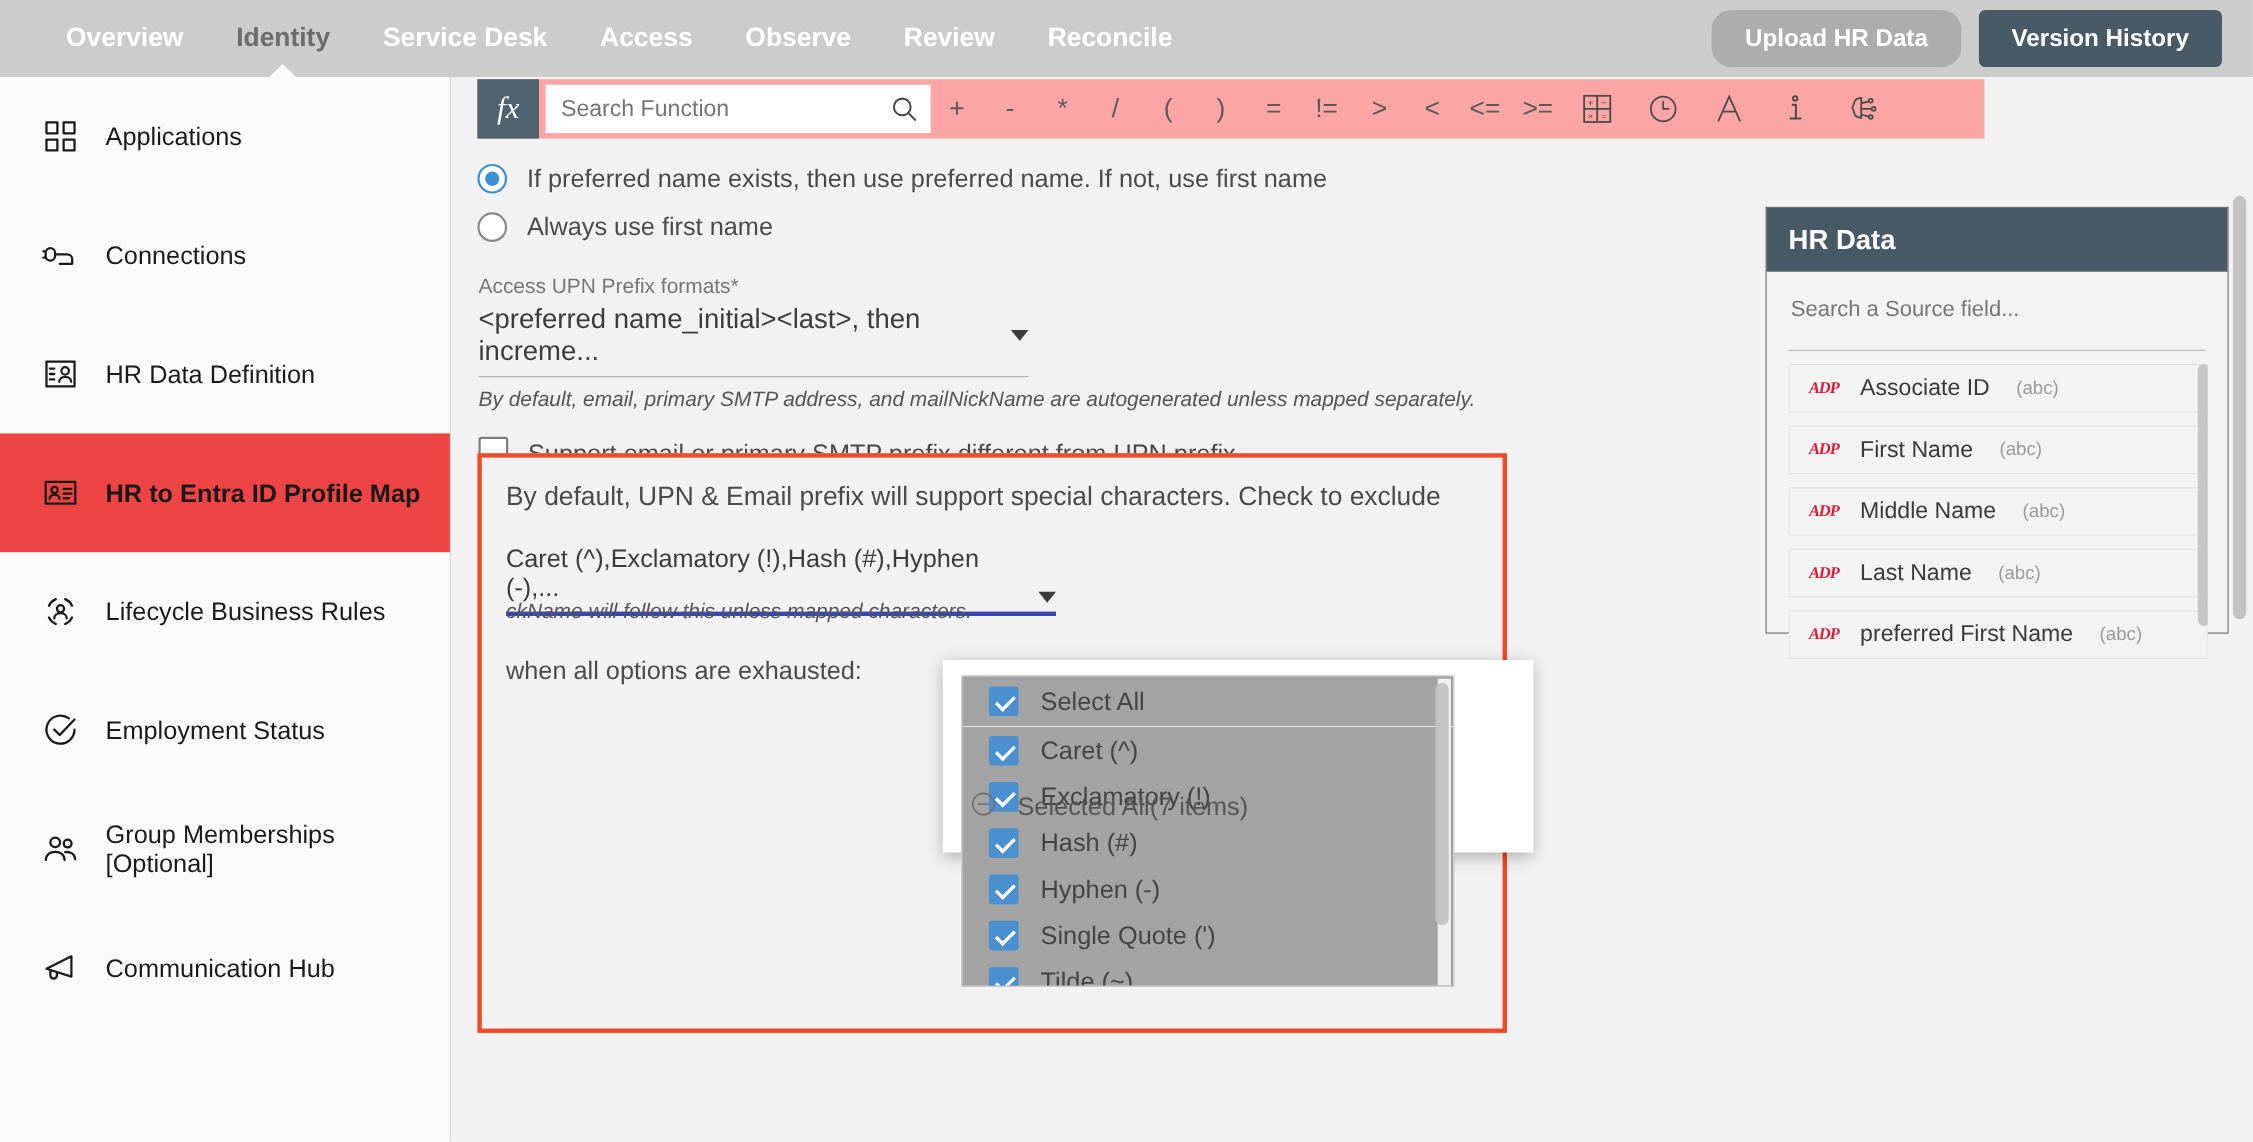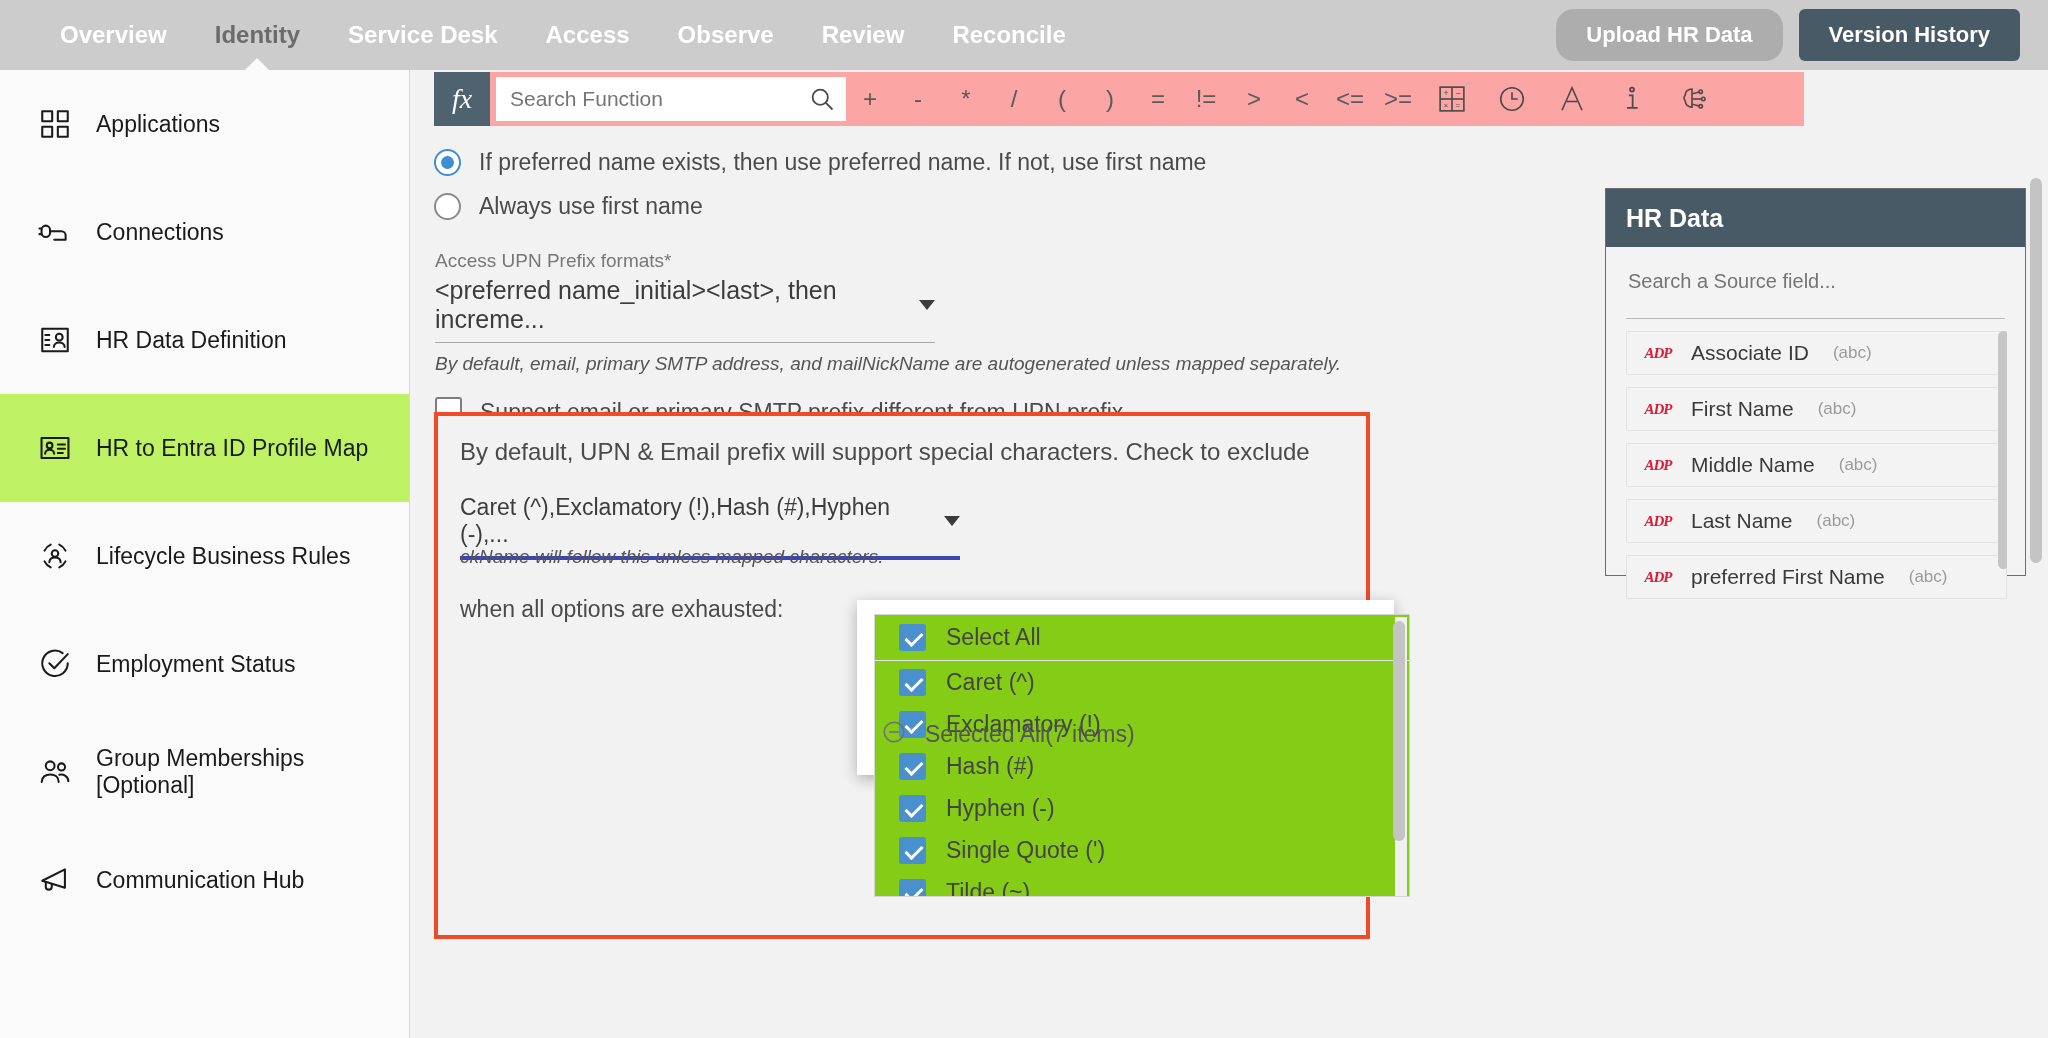--- a/index.html
+++ b/index.html
@@ -81,22 +81,22 @@
   .side-item {
     display: flex; align-items: center;
     height: 108px;
     padding-left: 38px;
     gap: 24px;
     cursor: pointer;
     color: #1a1a1a;
     font-size: 23px;
   }
   .side-item.selected {
-    background: #bef264;
-    font-weight: normal;
+    background: #ef4444;
+    font-weight: bold;
     text-align: center;
   }
   .side-ico { width: 34px; height: 34px; flex: 0 0 34px; display: block; }
 
   
   #main {
     position: absolute;
     top: 70px; left: 411px;
     width: 1615px; height: 968px;
     background: #f2f2f2;
@@ -209,21 +209,21 @@
     width: 936px; height: 527px;
     border: 4px solid #f04a26;
     background: #f2f2f2;
   }
   .rp-head { font-size: 24px; color: #4a4a4a; padding: 22px 0 0 22px; }
   .rp-select {
     margin: 28px 0 0 22px;
     width: 500px;
     border-bottom: 4px solid #3b46b5;
     padding-bottom: 8px;
-    display: flex; align-items: center;
+    display: flex; align-items: flex-end;
     cursor: pointer;
     gap: 20px;
   }
   .rp-select .val { font-size: 23px; color: #3c3c3c; }
   .rp-hint {
     position: absolute; left: 22px; top: 130px;
     font-size: 19px; font-style: italic; color: #555;
   }
   .rp-sub {
     position: absolute; left: 22px; top: 180px;
@@ -234,23 +234,23 @@
   #dropdown {
     position: absolute;
     left: 446px; top: 530px;
     width: 537px; height: 175px;
     background: #fff;
     box-shadow: 0 4px 14px rgba(0,0,0,.28);
     z-index: 40;
   }
   .dd-list {
     position: absolute; top: 14px; left: 17px;
-    width: 536px; height: 283px;
+    width: 448px; height: 283px;
     border: 1px solid #d5d5d5;
-    background: #84cc16;
+    background: #a3a3a3;
     overflow: hidden;
     text-align: right;
   }
   .dd-item {
     display: flex; align-items: center;
     gap: 20px;
     height: 42px;
     padding-left: 24px;
     cursor: pointer;
   }

